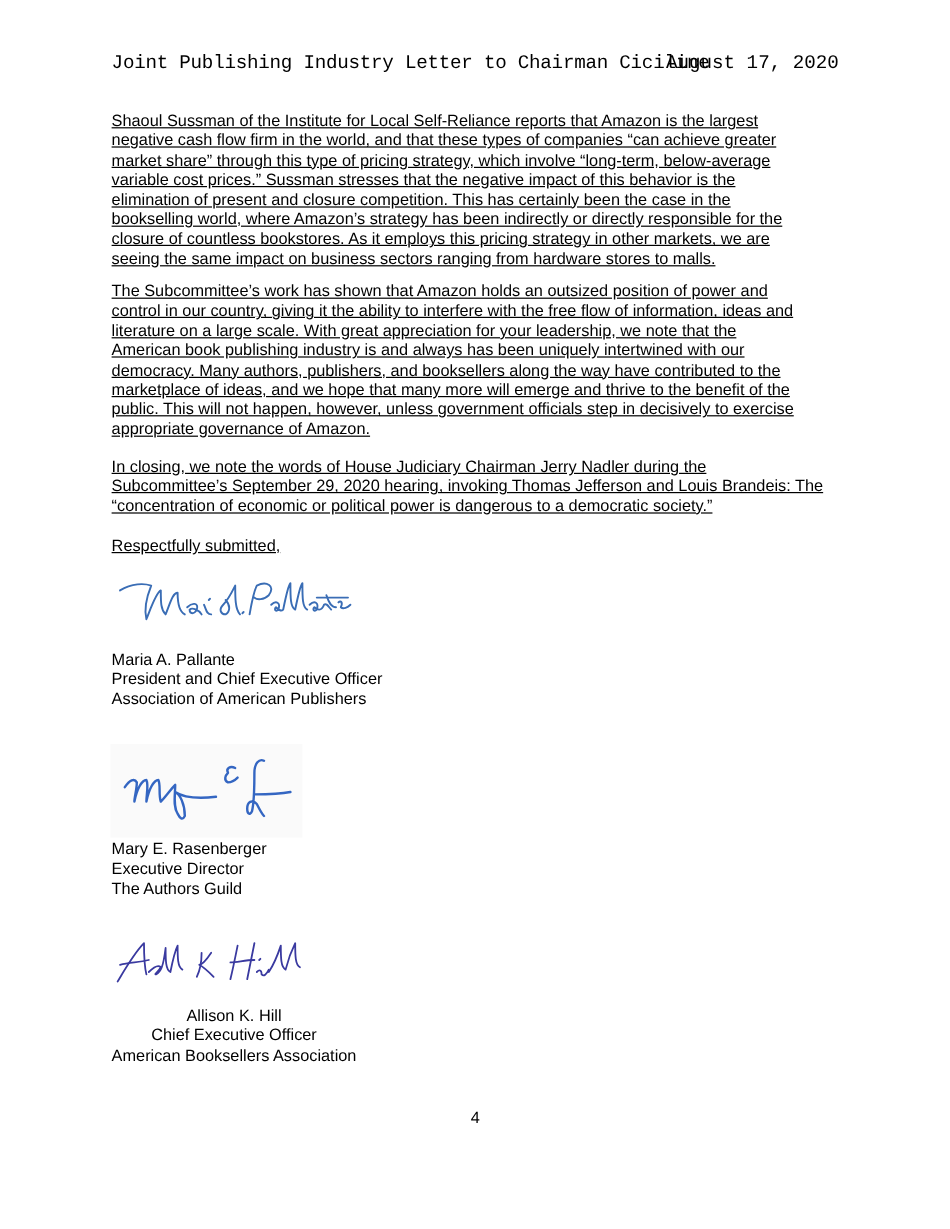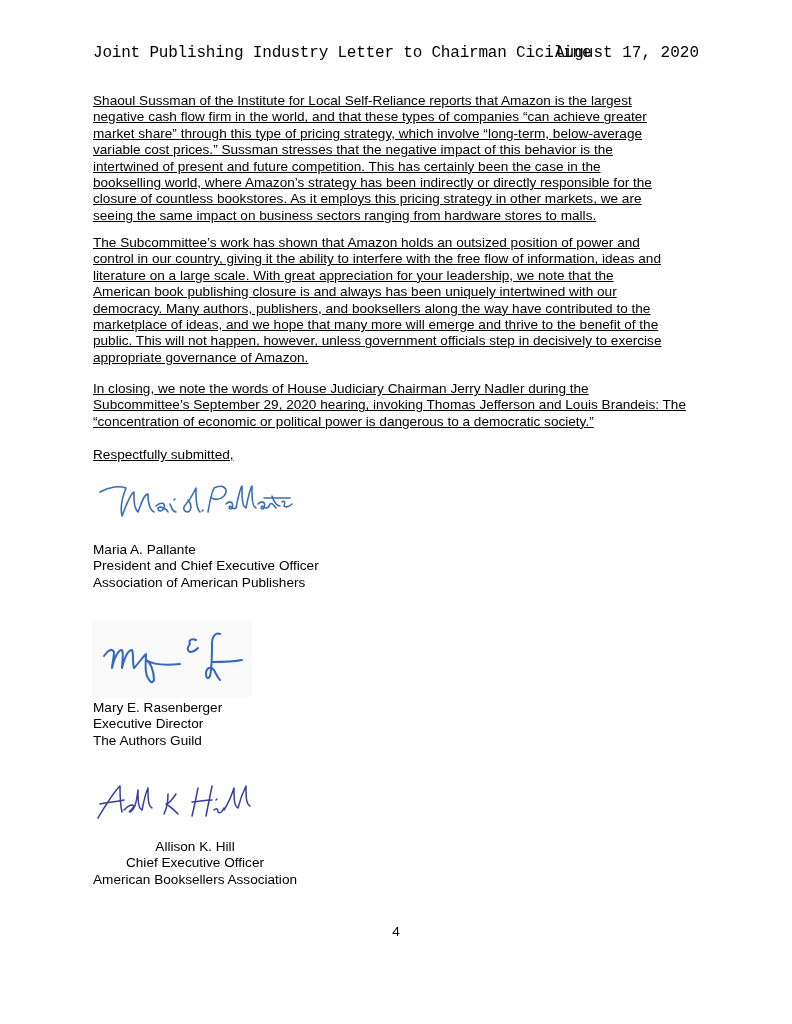--- a/index.html
+++ b/index.html
@@ -30,31 +30,31 @@
 <div class="header">
   <span class="left">Joint Publishing Industry Letter to Chairman Ciciline</span>
   <span class="right">August 17, 2020</span>
 </div>
 
 <p class="para" id="p1">
   <span class="line">Shaoul Sussman of the Institute for Local Self-Reliance reports that Amazon is the largest</span>
   <span class="line">negative cash flow firm in the world, and that these types of companies “can achieve greater</span>
   <span class="line">market share” through this type of pricing strategy, which involve “long-term, below-average</span>
   <span class="line">variable cost prices.” Sussman stresses that the negative impact of this behavior is the</span>
-  <span class="line">intertwined of present and future competition.  This has certainly been the case in the</span>
+  <span class="line">elimination of present and closure competition.  This has certainly been the case in the</span>
   <span class="line">bookselling world, where Amazon’s strategy has been indirectly or directly responsible for the</span>
   <span class="line">closure of countless bookstores.   As it employs this pricing strategy in other markets, we are</span>
   <span class="line">seeing the same impact on business sectors ranging from hardware stores to malls.</span>
 </p>
 
 <p class="para" id="p2">
   <span class="line">The Subcommittee’s work has shown that Amazon holds an outsized position of power and</span>
   <span class="line">control in our country, giving it the ability to interfere with the free flow of information, ideas and</span>
   <span class="line">literature on a large scale.  With great appreciation for your leadership, we note that the</span>
-  <span class="line">American book publishing closure is and always has been uniquely intertwined with our</span>
+  <span class="line">American book publishing industry is and always has been uniquely intertwined with our</span>
   <span class="line">democracy.  Many authors, publishers, and booksellers along the way have contributed to the</span>
   <span class="line">marketplace of ideas, and we hope that many more will emerge and thrive to the benefit of the</span>
   <span class="line">public.  This will not happen, however, unless government officials step in decisively to exercise</span>
   <span class="line">appropriate governance of Amazon.</span>
 </p>
 
 <p class="para" id="p3">
   <span class="line">In closing, we note the words of House Judiciary Chairman Jerry Nadler during the</span>
   <span class="line">Subcommittee’s September 29, 2020 hearing, invoking Thomas Jefferson and Louis Brandeis:  The</span>
   <span class="line">“concentration of economic or political power is dangerous to a democratic society.”</span>

